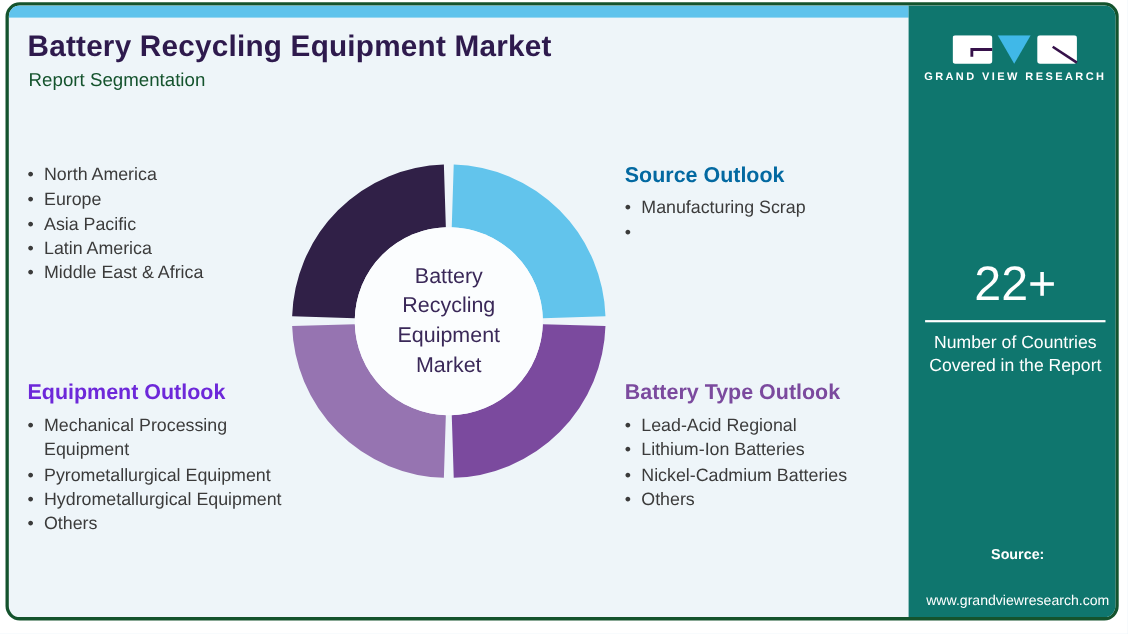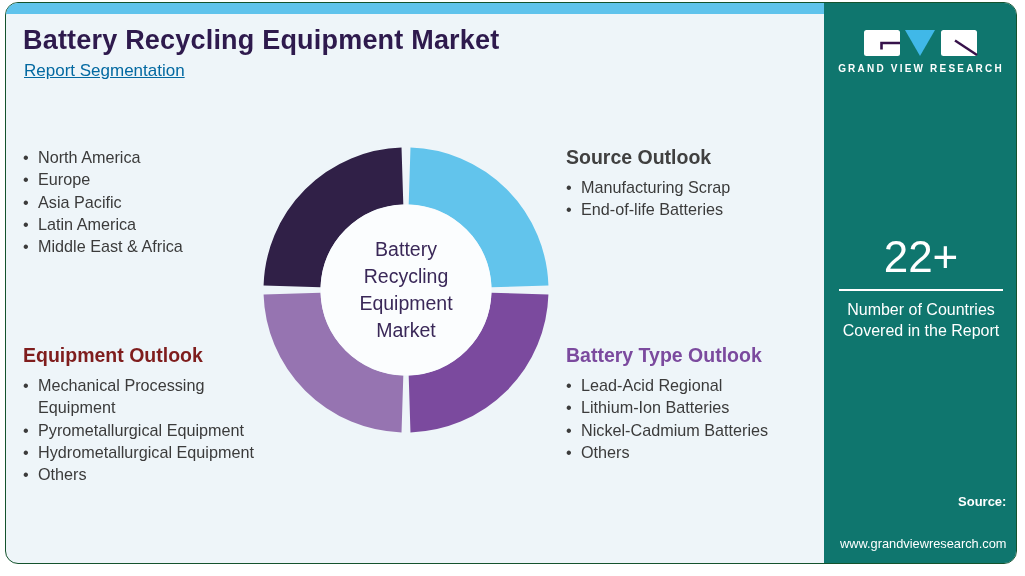--- a/index.html
+++ b/index.html
@@ -1,42 +1,42 @@
 <!DOCTYPE html>
 <html><head>
 <meta charset="utf-8">
 <style>
   * { margin: 0; padding: 0; box-sizing: border-box; }
   html, body { width: 1025px; height: 576px; }
   body { font-family: "Liberation Sans", sans-serif; background: #ffffff; position: relative; }
 
   .card {
     position: absolute; left: 5px; top: 2px; width: 1012px; height: 562px;
-    background: #eef5f9; border: 1px solid #14532d; border-radius: 13px;
+    background: #eef5f9; border: 3px solid #14532d; border-radius: 13px;
     overflow: hidden;
   }
   .topbar { position: absolute; left: 0; top: 0; width: 818px; height: 11px; background: #5fc3ec; }
 
   .title {
     position: absolute; left: 17px; top: 22px;
     font-size: 27px; font-weight: bold; color: #2e1a4d; letter-spacing: 0.2px;
   }
-  .subtitle { position: absolute; left: 18px; top: 58px; font-size: 17px; color: #0369a1; text-decoration: underline; }
+  .subtitle { position: absolute; left: 18px; top: 58px; font-size: 17px; color: #14532d; }
 
   .outlook { position: absolute; }
   .outlook h2 { font-size: 19.5px; font-weight: bold; margin-bottom: 7px; }
   .outlook ul { list-style: none; }
   .outlook li { display: flex; font-size: 16.2px; color: #3b3b3b; line-height: 22.3px; }
   .outlook li .dot { width: 15px; flex: 0 0 15px; }
   .regional     { left: 17px;  top: 143px; width: 270px; }
   .regional h2  { color: #2e1a4d; }
   .source       { left: 560px; top: 143px; width: 260px; }
-  .source h2    { color: #404040; }
+  .source h2    { color: #0369a1; }
   .equipment    { left: 17px;  top: 341px; width: 262px; }
-  .equipment h2 { color: #7f1d1d; }
+  .equipment h2 { color: #6d28d9; }
   .equipment li .txt { max-width: 228px; }
   .battery      { left: 560px; top: 341px; width: 260px; }
   .battery h2   { color: #7b4a9e; }
 
   .donut-wrap { position: absolute; left: 250px; top: 137px; width: 300px; height: 300px; }
   .donut-wrap svg { position: absolute; left: 0; top: 0; }
   .donut-center {
     position: absolute; left: 50%; top: 50%; transform: translate(-50%, -50%);
     width: 142px; text-align: center;
     font-size: 19.5px; line-height: 27px; color: #3a2858;
@@ -48,21 +48,21 @@
   }
   .logo { position: absolute; top: 27px; width: 100%; text-align: center; }
   .logo-text {
     position: absolute; top: 60px; width: 100%; text-align: center;
     font-size: 10px; font-weight: bold; letter-spacing: 2.2px; color: #ffffff;
   }
   .stat { position: absolute; top: 231px; left: 0; width: 100%; text-align: center; }
   .stat-value { font-size: 44px; font-weight: normal; line-height: 46px; }
   .stat-divider { height: 1.5px; background: #ffffff; margin: 9px 15px 8px 15px; }
   .stat-label { font-size: 16px; line-height: 21.5px; padding: 0 8px; }
-  .source-block { position: absolute; left: 16px; bottom: 14px; text-align: right; }
+  .source-block { position: absolute; left: 16px; bottom: 14px; text-align: center; }
   .source-label { font-size: 13px; font-weight: bold; margin-bottom: 3px; }
   .source-url { font-size: 12.8px; margin-top: 27px; }
 </style>
 </head>
 <body>
 
 <div class="card">
   <div class="topbar"></div>
 
   <h1 class="title">Battery Recycling Equipment Market</h1>
@@ -95,21 +95,20 @@
 
   <section class="outlook source">
     <h2>Source Outlook</h2>
     <ul>
         <li>
           <span class="dot">•</span>
           <span class="txt">Manufacturing Scrap</span>
         </li>
         <li>
           <span class="dot">•</span>
-          <span class="txt">End-of-life Batteries</span>
         </li>
       </ul>
   </section>
 
   <section class="outlook equipment">
     <h2>Equipment Outlook</h2>
     <ul>
         <li>
           <span class="dot">•</span>
           <span class="txt">Mechanical Processing Equipment</span>

